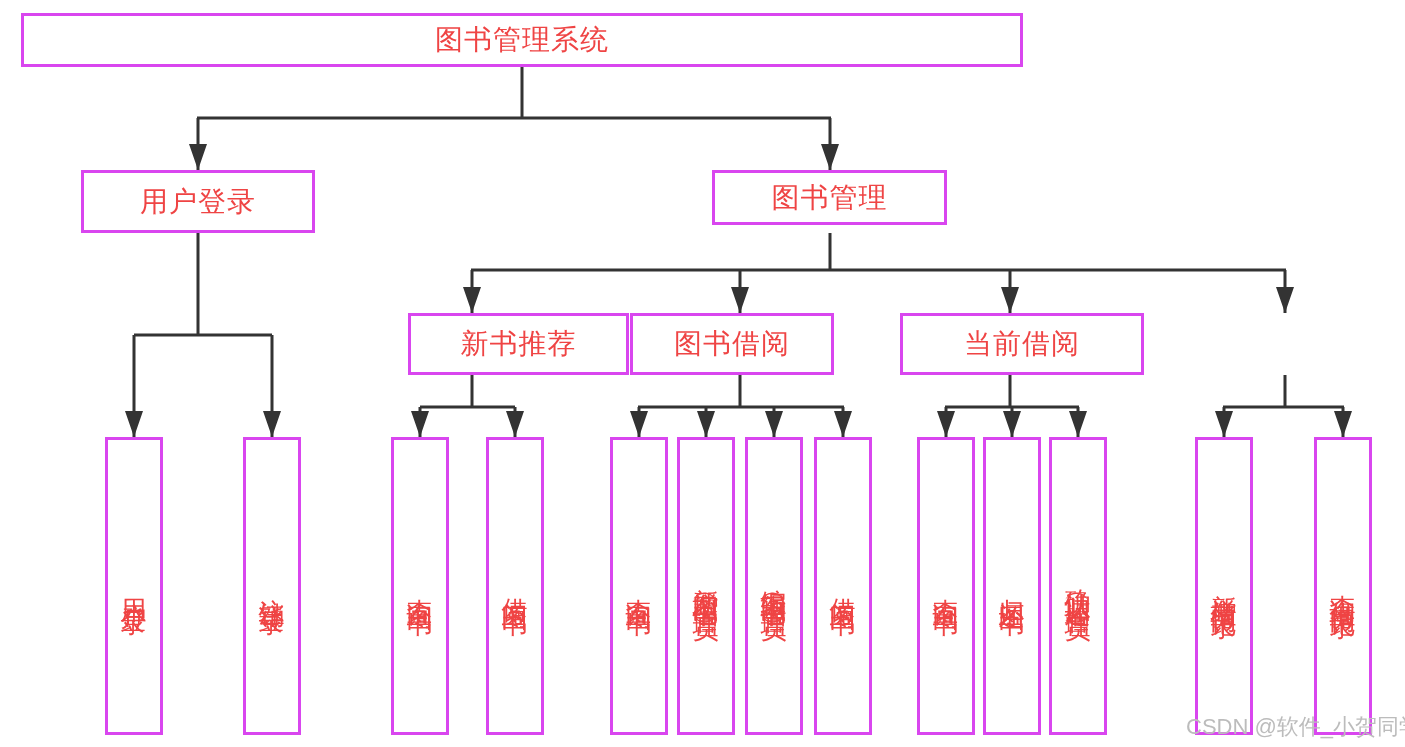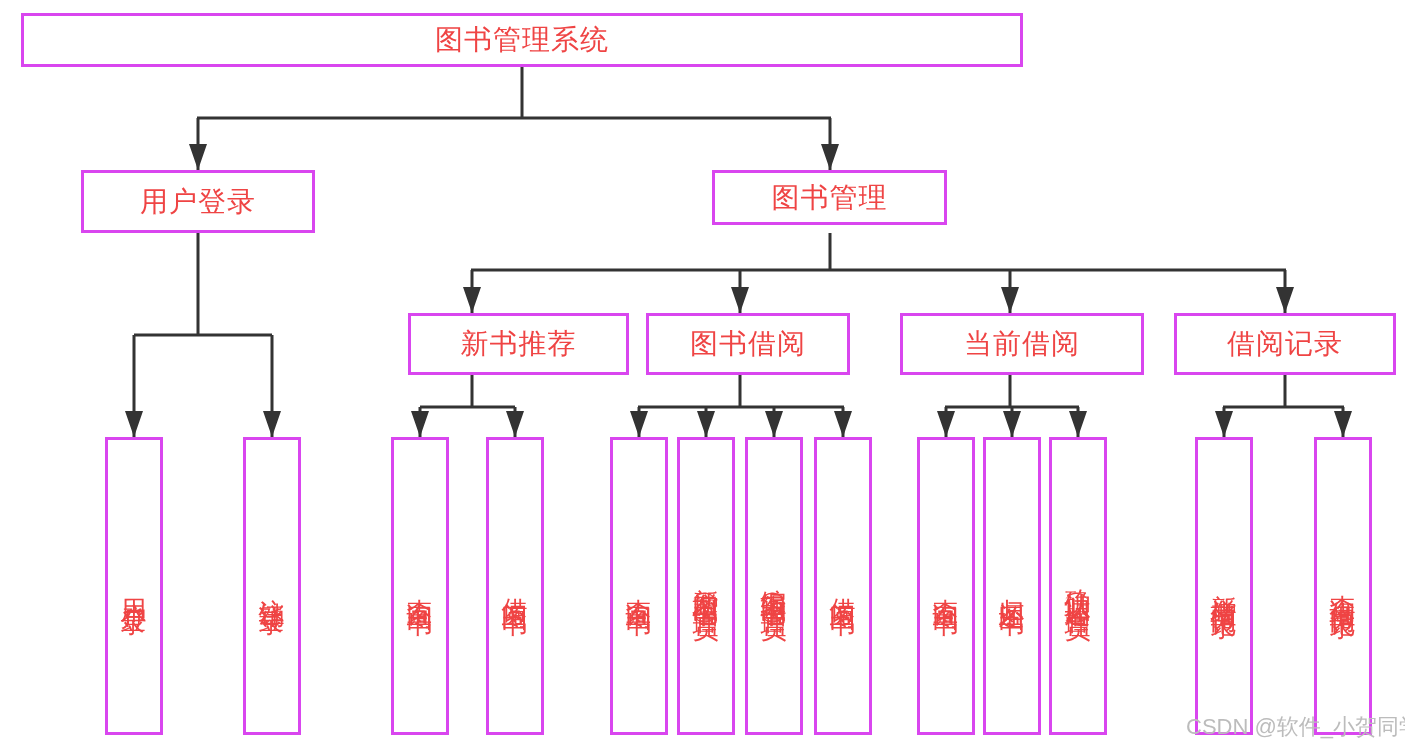--- a/index.html
+++ b/index.html
@@ -70,23 +70,22 @@
          M1069 411L1087 411L1078 437Z
          M1215 411L1233 411L1224 437Z M1334 411L1352 411L1343 437Z"></path>
   </svg>
 
   <div class="node" style="left:21px; top:13px; width:1002px; height:54px;">图书管理系统</div>
 
   <div class="node" style="left:81px; top:170px; width:234px; height:63px;">用户登录</div>
   <div class="node" style="left:712px; top:170px; width:235px; height:55px;">图书管理</div>
 
   <div class="node" style="left:362px; top:313px; width:221px; height:62px;margin-left:46px;">新书推荐</div>
-  <div class="node" style="left:646px; top:313px; width:204px; height:62px;">图书借阅</div>
+  <div class="node" style="left:630px; top:313px; width:204px; height:62px;">图书借阅</div>
   <div class="node" style="left:900px; top:313px; width:244px; height:62px;">当前借阅</div>
-  <div class="node" style="left:1174px; top:313px; width:222px; height:62px;">借阅记录</div>
 
   <div class="node node-v" style="left:105px; top:437px; width:58px; height:298px;">用户登录</div>
   <div class="node node-v" style="left:243px; top:437px; width:58px; height:298px;">注销登录</div>
 
   <div class="node node-v" style="left:391px; top:437px; width:58px; height:298px;">查询图书</div>
   <div class="node node-v" style="left:486px; top:437px; width:58px; height:298px;">借阅图书</div>
 
   <div class="node node-v" style="left:610px; top:437px; width:58px; height:298px;">查询图书</div>
   <div class="node node-v" style="left:677px; top:437px; width:58px; height:298px;">新增图书（管理员）</div>
   <div class="node node-v" style="left:745px; top:437px; width:58px; height:298px;">编辑图书（管理员）</div>

